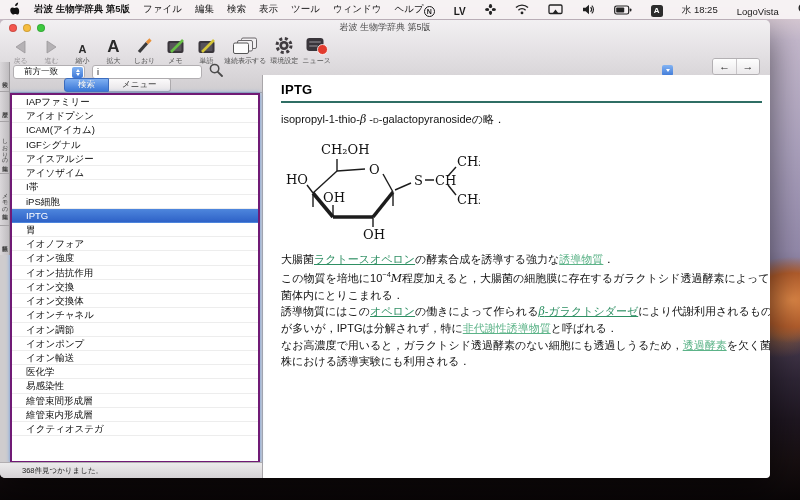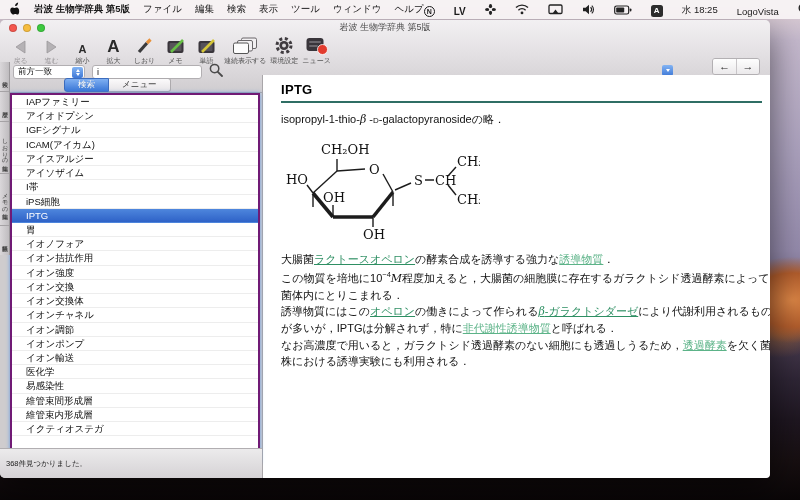--- a/index.html
+++ b/index.html
@@ -39,21 +39,21 @@
 .toolbar{position:absolute;top:13px;left:5px;display:flex;align-items:flex-end}
 .tbtn{display:flex;flex-direction:column;align-items:center;min-width:27px;margin:0 2px}
 .tbtn .ic{height:22px;display:flex;align-items:flex-end;justify-content:center}
 .tbtn .lb{font-size:7px;color:#4e4e4e;margin-top:1px;white-space:nowrap}
 .tbtn.dis .lb{color:#9a979a}
 .aSmall{font-size:11px;font-weight:bold;color:#2a2a2a;line-height:1}
 .aBig{font-size:17px;font-weight:bold;color:#2a2a2a;line-height:1}
 
 .searchrow{position:absolute;top:43px;left:13px;display:flex;align-items:center;gap:7px}
 .selectbox{width:72px;height:14px;background:#fff;border:1px solid #b2afb2;border-radius:3px;
-  font-size:8.5px;color:#111;display:flex;align-items:center;padding-left:4px;position:relative}
+  font-size:8.5px;color:#111;display:flex;align-items:center;padding-left:10px;position:relative}
 .stepper{position:absolute;right:1px;top:1px;width:11px;height:10.5px;border-radius:2px;
   background:linear-gradient(#83b4f3,#3e78d7);display:flex;flex-direction:column;align-items:center;justify-content:center;gap:1px}
 .up{width:0;height:0;border-left:2.5px solid transparent;border-right:2.5px solid transparent;border-bottom:3px solid #fff}
 .dn{width:0;height:0;border-left:2.5px solid transparent;border-right:2.5px solid transparent;border-top:3px solid #fff}
 .sinput{width:110px;height:14px;background:#fff;border:1px solid #b2afb2;border-radius:3px;position:relative;
   font-size:9px;color:#111;padding:0 14px 0 4px;font-family:inherit;outline:none}
 .combo{position:absolute;right:97px;top:45px;width:11px;height:10.5px;border-radius:2px;
   background:linear-gradient(#83b4f3,#3e78d7);display:flex;align-items:center;justify-content:center}
 
 .tabrow{position:absolute;top:58px;left:64px;display:flex}
@@ -68,23 +68,23 @@
 .sstab{writing-mode:vertical-rl;text-orientation:upright;font-size:6px;color:#3a3a3a;letter-spacing:0;
   display:flex;align-items:center;justify-content:center;border-bottom:1px solid #a5a2a5;overflow:hidden}
 .sstab:nth-child(1){height:30px}.sstab:nth-child(2){height:30px}
 .sstab:nth-child(3){height:52px}.sstab:nth-child(4){height:52px}.sstab:nth-child(5){height:29px;border-bottom:none}
 
 .list{position:absolute;left:10px;top:73px;width:250px;height:370px;background:#fff;
   border:2px solid #701a75;box-shadow:0 0 4px rgba(90,150,230,.9);overflow:hidden;z-index:4}
 .lrow{height:14.23px;line-height:14.2px;padding-left:14px;font-size:9.5px;color:#0d0d0d;
   border-bottom:1px solid #ededed;white-space:nowrap;overflow:hidden}
 .lrow.sel{background:linear-gradient(#4e86dd,#2e62c7);color:#fff;border-bottom-color:transparent}
-.statusbar{position:absolute;left:0;bottom:0;width:262px;height:30px;border-radius:0 0 0 5px;
+.statusbar{position:absolute;left:0;bottom:0;width:262px;height:16px;border-radius:0 0 0 5px;
   background:linear-gradient(#ecebec,#d5d2d5);border-top:1px solid #b1aeb1;
-  font-size:7.5px;color:#222;display:flex;align-items:center;padding-left:6px;z-index:6}
+  font-size:7.5px;color:#222;display:flex;align-items:center;padding-left:22px;z-index:6}
 
 .navarrows{position:absolute;top:38px;right:10px;display:flex;border:1px solid #b3b0b3;border-radius:3px;overflow:hidden;z-index:8}
 .nbtn{width:23px;height:15px;background:linear-gradient(#fefefe,#ebe9eb);display:flex;align-items:center;justify-content:center;
   font-size:11px;font-weight:bold;color:#222;line-height:1}
 .nbtn+.nbtn{border-left:1px solid #c8c5c8}
 
 .content{position:absolute;left:262px;top:55px;right:0;bottom:0;background:#fff;border-left:1px solid #a9a6a9;
   border-radius:0 0 4px 0;padding:7px 8px 0 18px;overflow:hidden;z-index:3}
 .ctitle{font-size:13px;font-weight:bold;color:#000;letter-spacing:.3px}
 .crule{height:2px;background:#2f6e64;margin:4px 0 9px 0}
@@ -311,31 +311,31 @@
     <div class="sstab">検索</div>
     <div class="sstab">履歴</div>
     <div class="sstab">しおりの編集</div>
     <div class="sstab">メモの編集</div>
     <div class="sstab">単語帳</div>
   </div>
 
   <div class="list">
       <div class="lrow">IAPファミリー</div>
       <div class="lrow">アイオドプシン</div>
+      <div class="lrow">ICAM(アイカム)</div>
       <div class="lrow">IGFシグナル</div>
-      <div class="lrow">ICAM(アイカム)</div>
       <div class="lrow">アイスアルジー</div>
       <div class="lrow">アイソザイム</div>
       <div class="lrow">I帯</div>
       <div class="lrow">iPS細胞</div>
       <div class="lrow sel">IPTG</div>
       <div class="lrow">胃</div>
       <div class="lrow">イオノフォア</div>
+      <div class="lrow">イオン強度</div>
       <div class="lrow">イオン拮抗作用</div>
-      <div class="lrow">イオン強度</div>
       <div class="lrow">イオン交換</div>
       <div class="lrow">イオン交換体</div>
       <div class="lrow">イオンチャネル</div>
       <div class="lrow">イオン調節</div>
       <div class="lrow">イオンポンプ</div>
       <div class="lrow">イオン輸送</div>
       <div class="lrow">医化学</div>
       <div class="lrow">易感染性</div>
       <div class="lrow">維管束間形成層</div>
       <div class="lrow">維管束内形成層</div>

